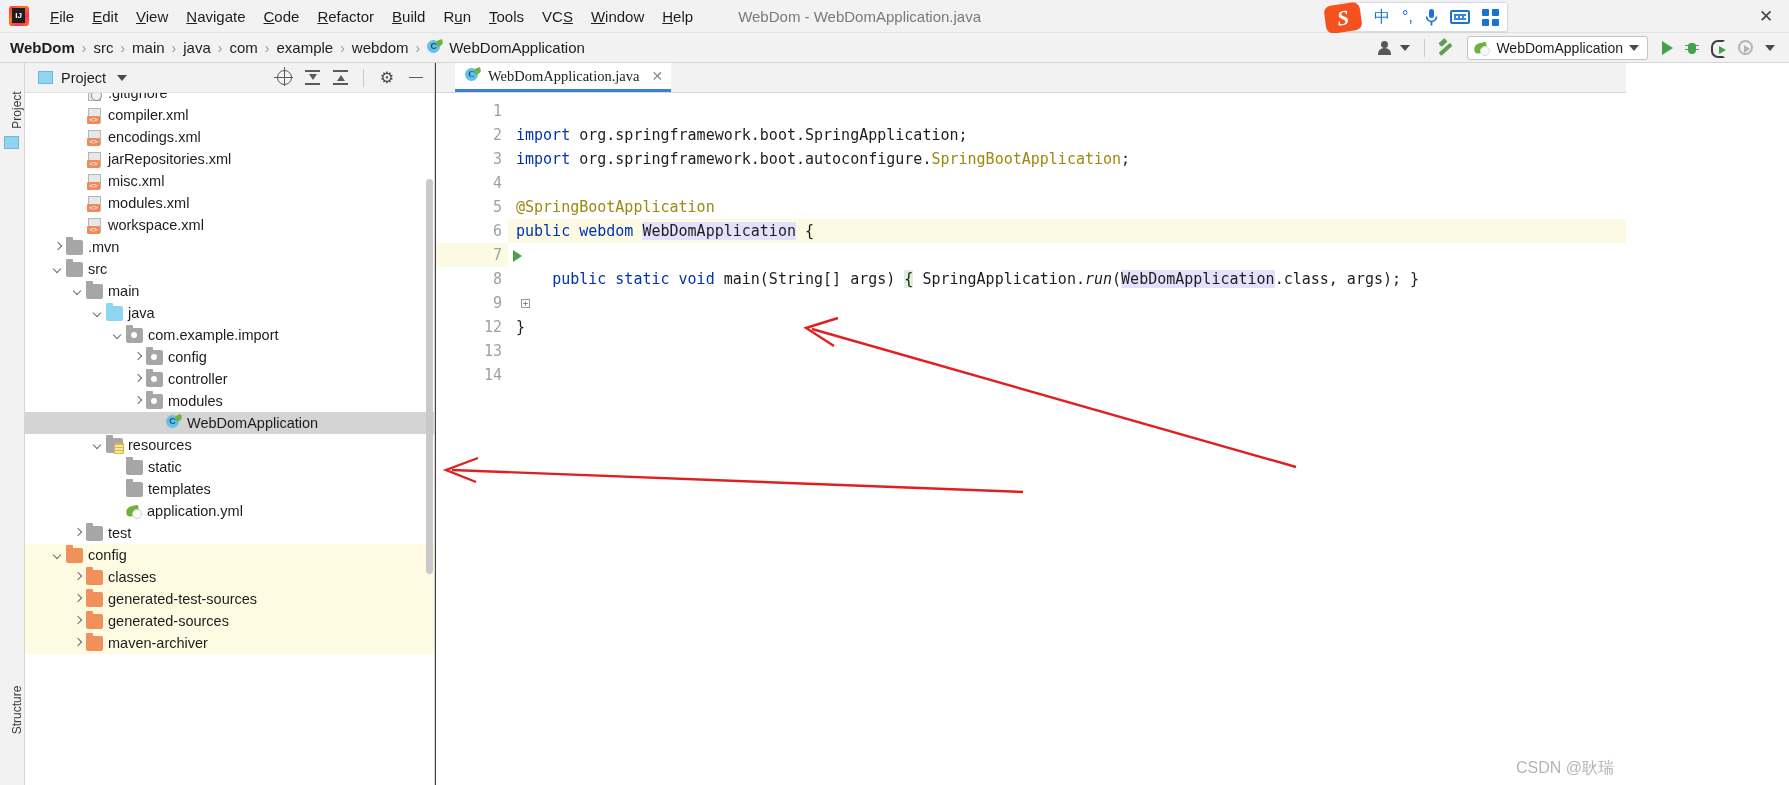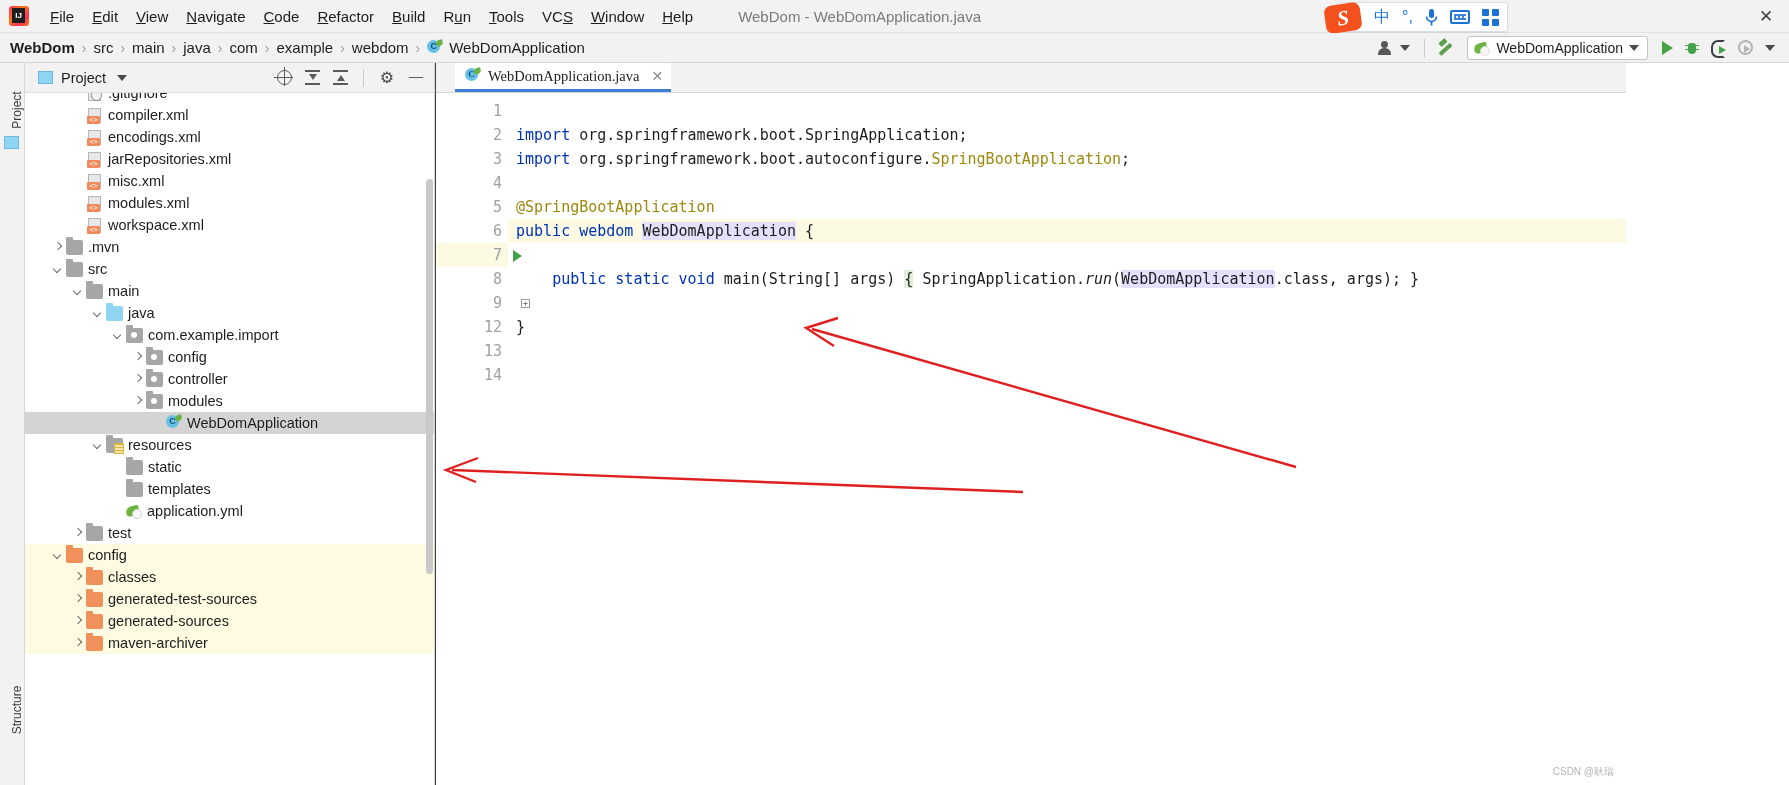--- a/index.html
+++ b/index.html
@@ -266,21 +266,21 @@
   .ident-hl { background: #e6e0ff; }
   .brace-hl { background: #dff0d8; }
   .ital { font-style: italic; }
   .editor-vscroll { position: absolute; right: 0; top: 0; width: 10px; height: 692px; }
 
   
   .anno { position: absolute; left: 0; top: 0; width: 1789px; height: 785px; pointer-events: none; }
 
   
   .watermark {
-    position: absolute; right: 12px; bottom: 6px; font-size: 10px; color: #b5b5b5;
+    position: absolute; right: 12px; bottom: 6px; font-size: 16px; color: #b5b5b5;
     font-family: "Liberation Sans", sans-serif;
   }
 </style>
 </head>
 <body>
 
 <div id="app">
 
   <div class="menubar">
     <div class="ij-logo"></div>

